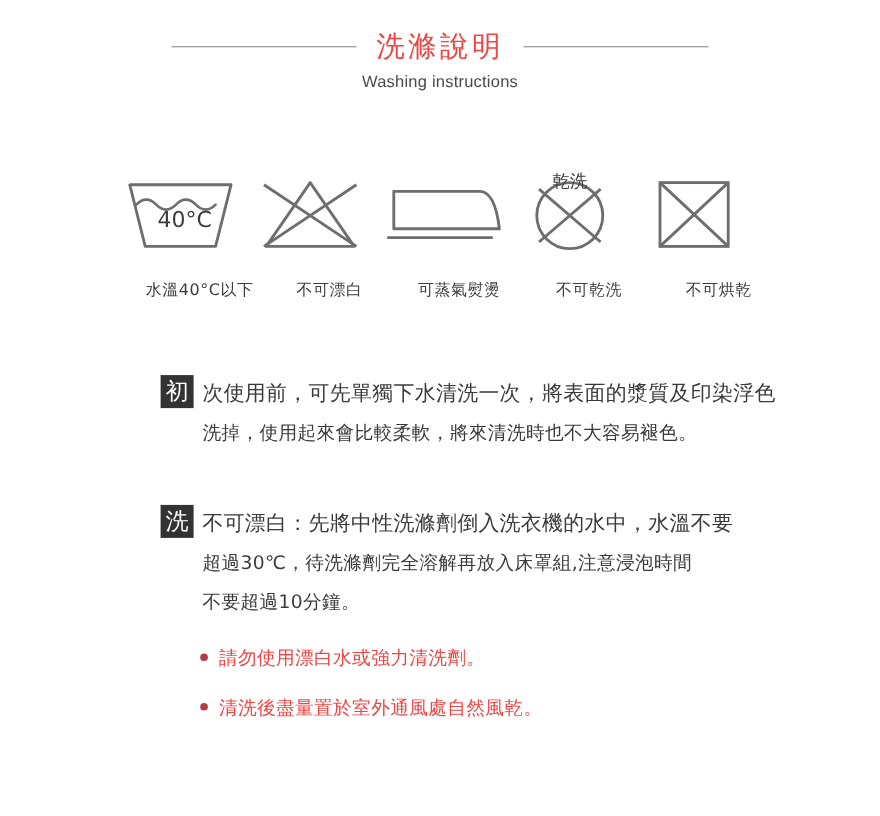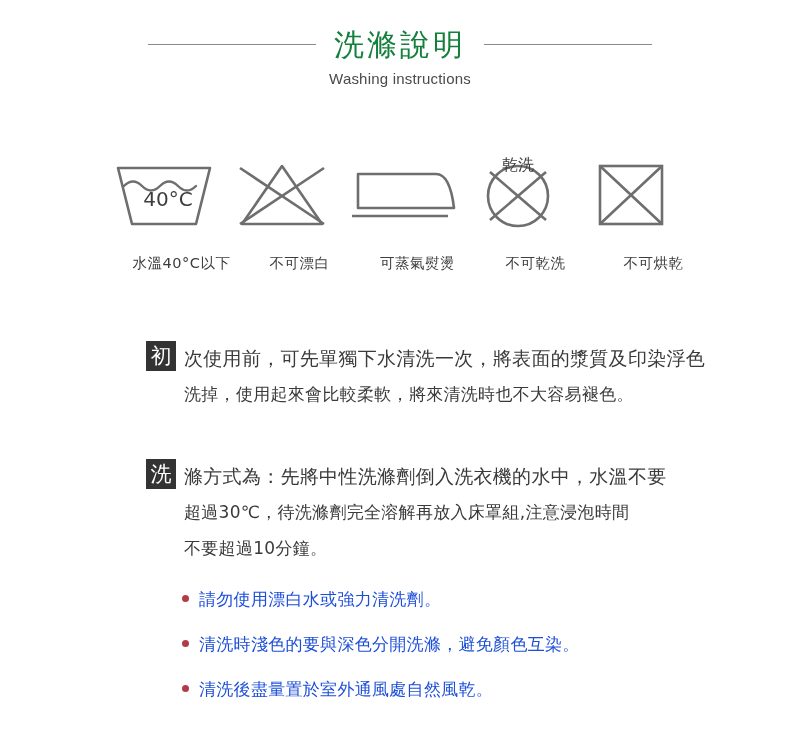--- a/index.html
+++ b/index.html
@@ -33,23 +33,23 @@
     align-items: center;
     justify-content: center;
     gap: 18px;
   }
   .rule {
     width: 168px;
     height: 1px;
     background: #8a8a8a;
   }
   .title-cn {
-    font-size: 30px;
+    font-size: 26px;
     letter-spacing: 3px;
-    color: #15803d;
+    color: #ef4444;
     font-family: Liberation Sans, sans-serif;
     font-weight: normal;
     line-height: 1.1;
     white-space: nowrap;
   }
   .title-en {
     margin-top: 9px;
     font-size: 15px;
     color: #4a4a4a;
     letter-spacing: 0.2px;
@@ -146,21 +146,21 @@
     width: 7px;
     height: 7px;
     border-radius: 50%;
     background: #b23b4a;
     margin-right: 10px;
     position: relative;
     top: -3px;
   }
   .bullet-text {
     font-size: 17px;
-    color: #1d4ed8;
+    color: #ef4444;
     font-family: "DejaVu Sans", sans-serif;
     letter-spacing: 0.3px;
     line-height: 1.4;
   }
 
   svg { display: block; }
 </style>
 </head>
 <body>
 
@@ -238,34 +238,30 @@
     <div class="para-line">
       <div class="marker">初</div>
       <div class="para-text">次使用前，可先單獨下水清洗一次，將表面的漿質及印染浮色</div>
     </div>
     <div class="para-cont">洗掉，使用起來會比較柔軟，將來清洗時也不大容易褪色。</div>
   </div>
 
   <div class="para p2">
     <div class="para-line">
       <div class="marker">洗</div>
-      <div class="para-text">滌方式為：先將中性洗滌劑倒入洗衣機的水中，水溫不要</div>
+      <div class="para-text">不可漂白：先將中性洗滌劑倒入洗衣機的水中，水溫不要</div>
     </div>
     <div class="para-cont">超過30℃，待洗滌劑完全溶解再放入床罩組,注意浸泡時間</div>
     <div class="para-cont">不要超過10分鐘。</div>
   </div>
 
   <div class="bullets">
     <div class="bullet">
       <span class="dot"></span>
       <span class="bullet-text">請勿使用漂白水或強力清洗劑。</span>
     </div>
     <div class="bullet">
       <span class="dot"></span>
-      <span class="bullet-text">清洗時淺色的要與深色分開洗滌，避免顏色互染。</span>
-    </div>
-    <div class="bullet">
-      <span class="dot"></span>
       <span class="bullet-text">清洗後盡量置於室外通風處自然風乾。</span>
     </div>
   </div>
 
 </div>
 
 </body></html>

